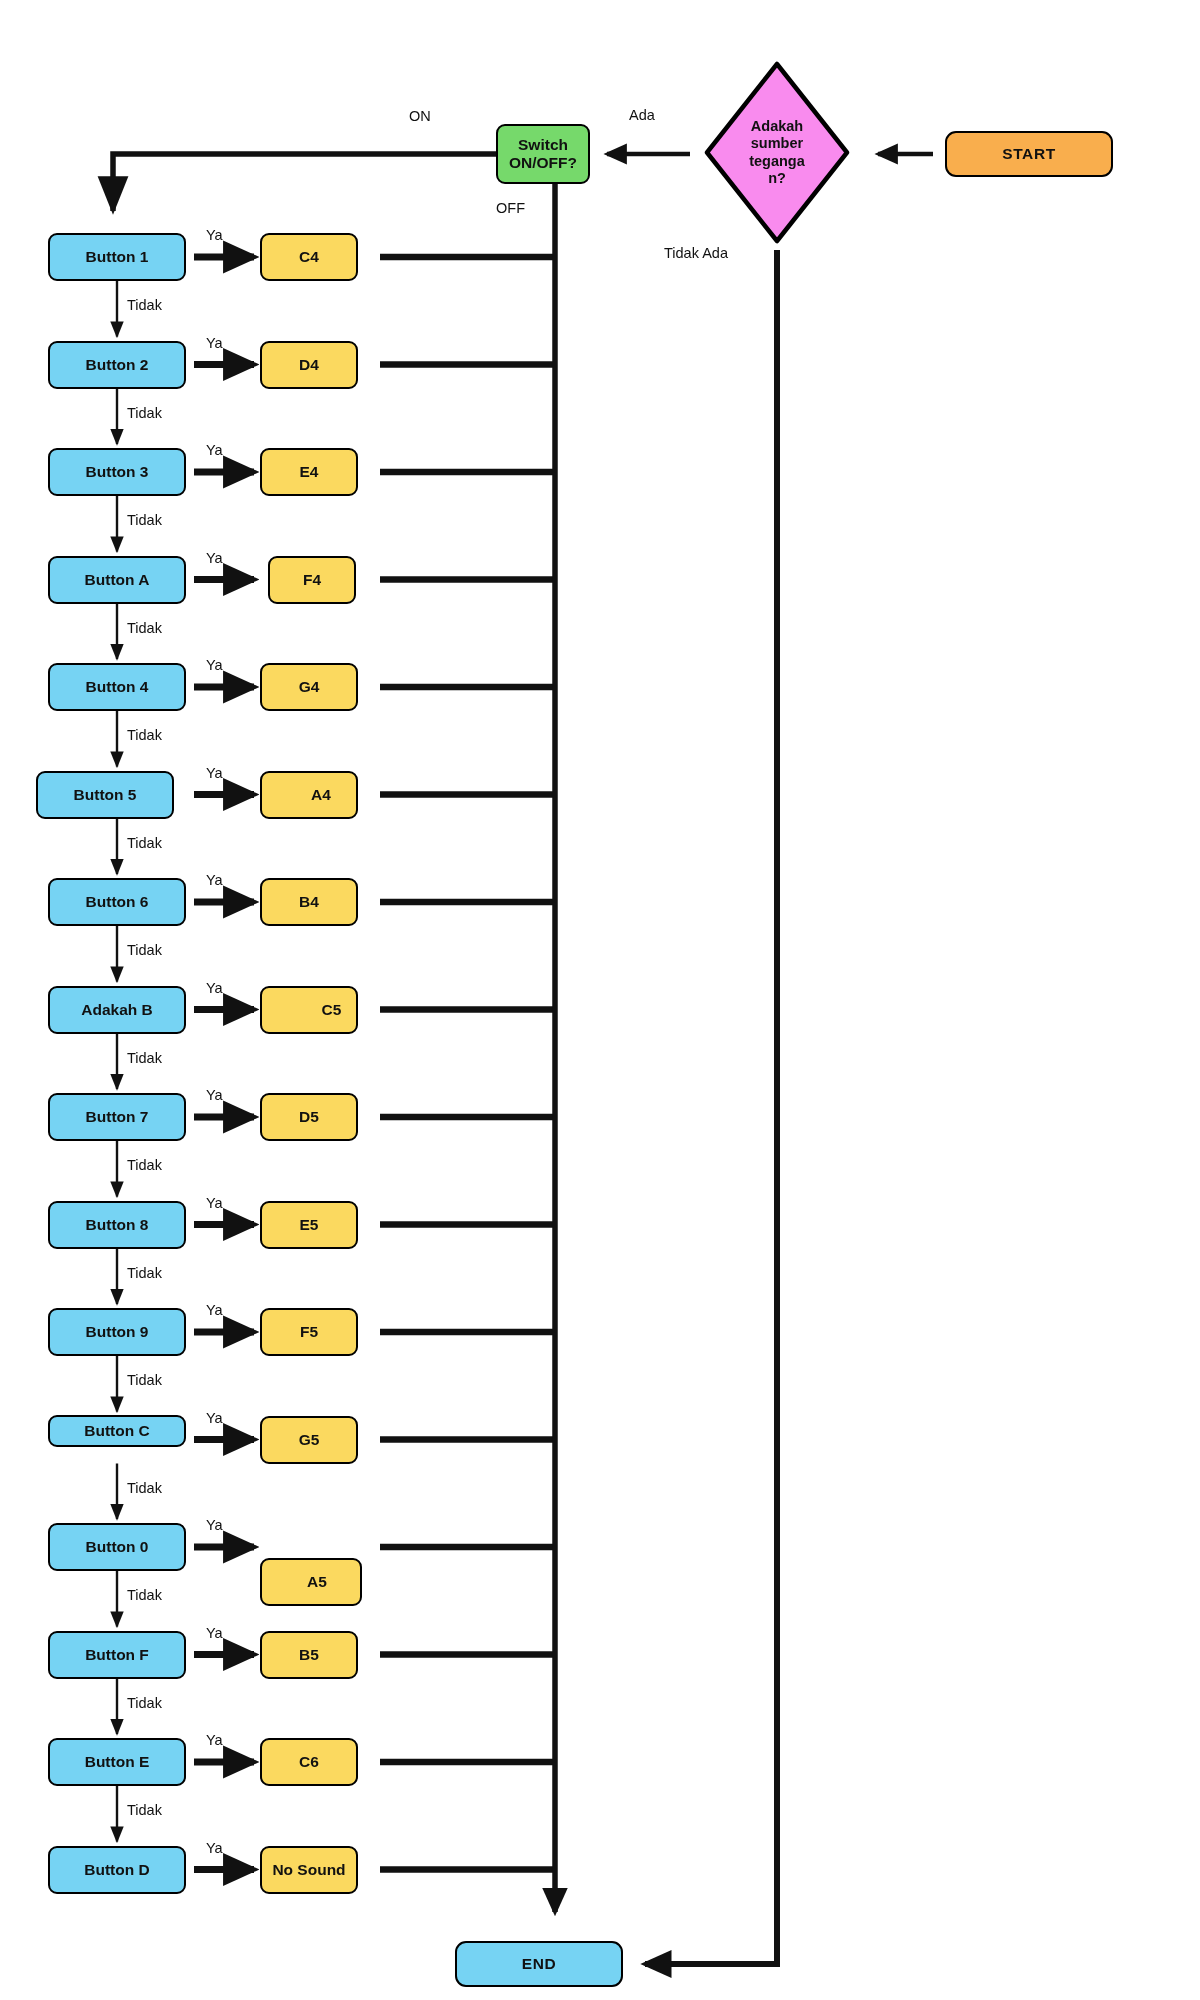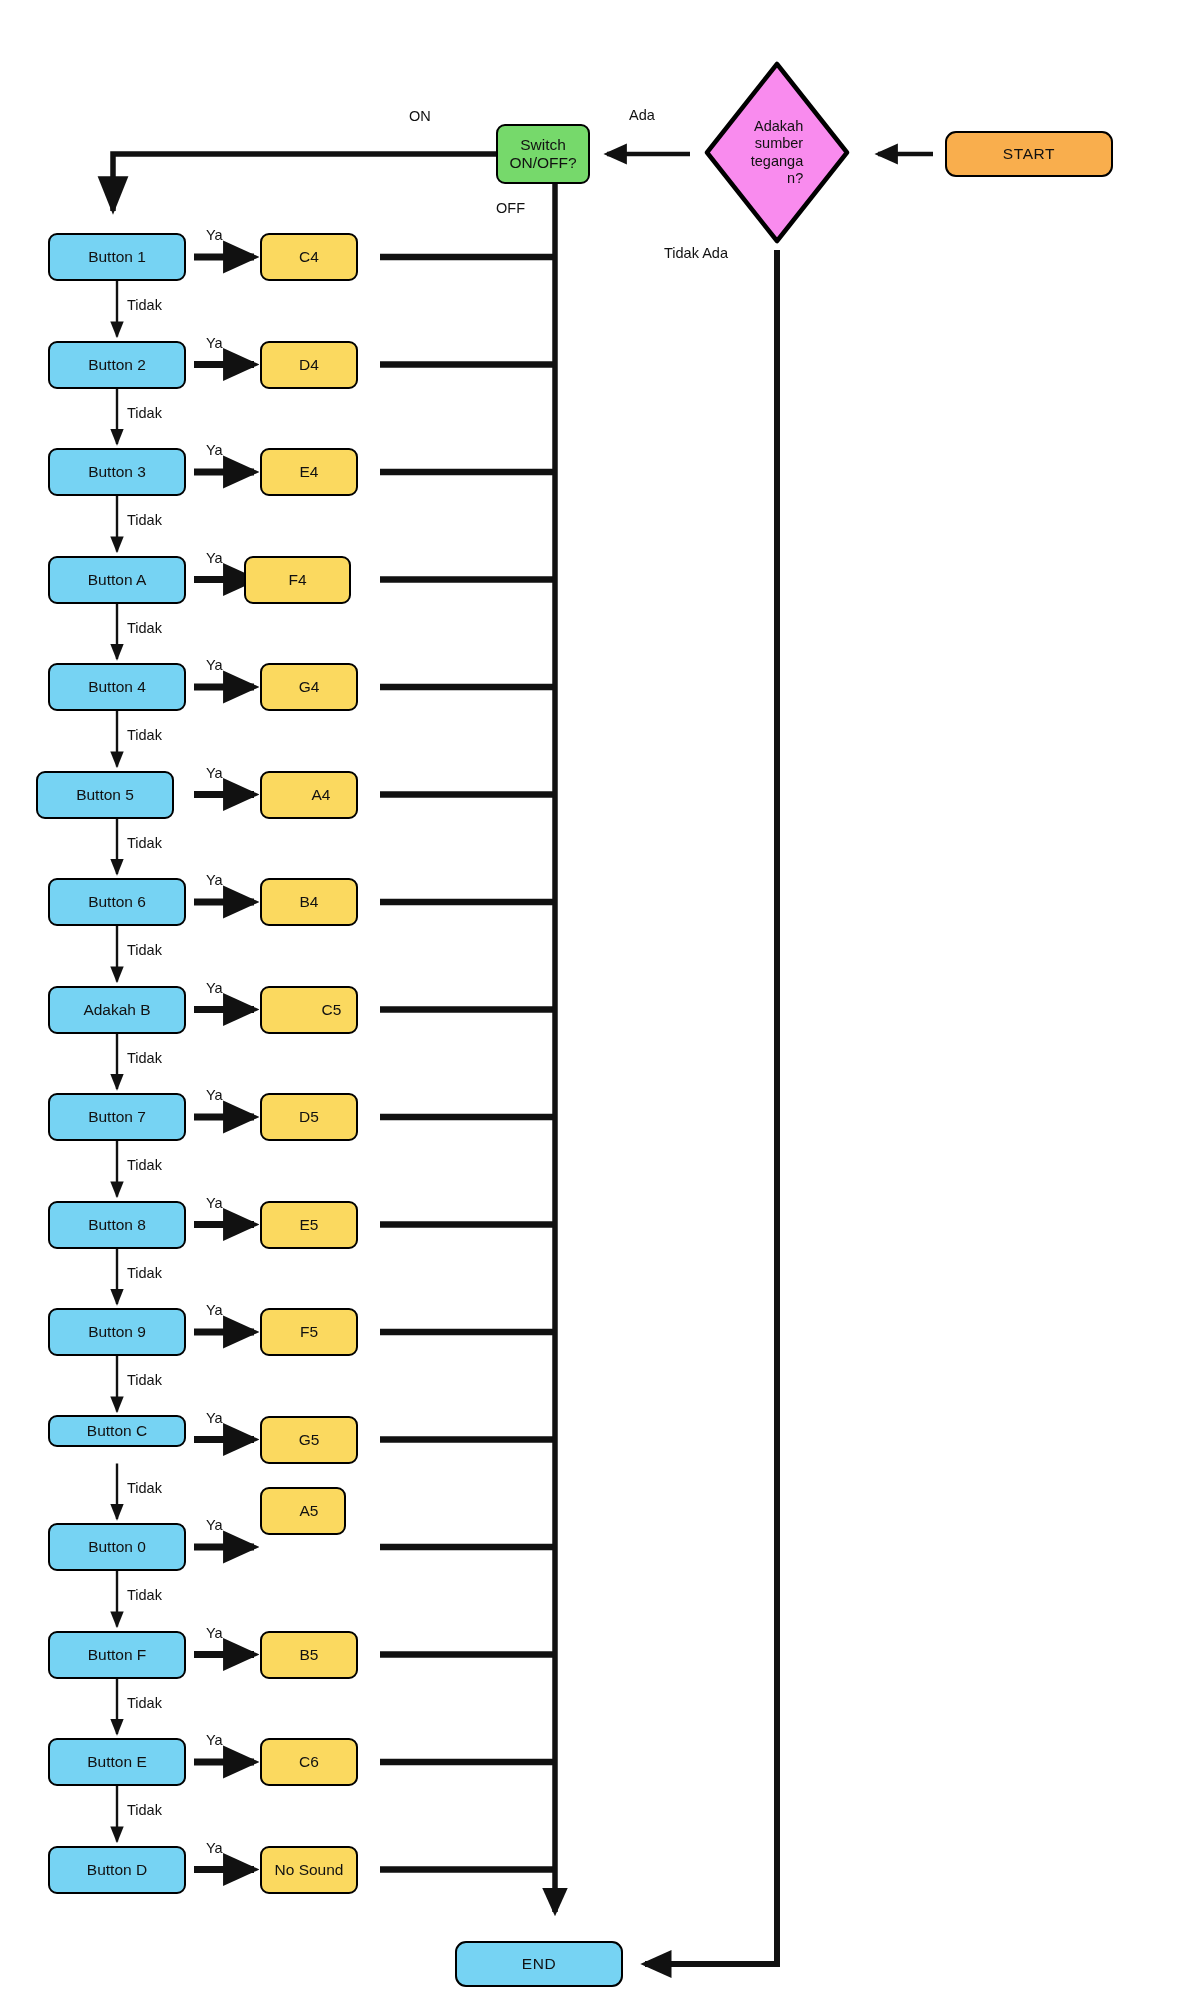--- a/index.html
+++ b/index.html
@@ -3,22 +3,22 @@
 <meta charset="utf-8">
 <style>
   html,body{margin:0;padding:0;background:#ffffff;}
   body{width:1200px;height:2000px;position:relative;
        font-family:"Liberation Sans", sans-serif;
        -webkit-font-smoothing:antialiased;}
   #stage{position:absolute;left:0;top:0;width:1200px;height:2000px;overflow:hidden;}
   svg#wires{position:absolute;left:0;top:0;width:1200px;height:2000px;}
 
   .node{position:absolute;box-sizing:border-box;border:2.5px solid #000;
-        display:flex;align-items:center;justify-content:center;text-align:right;
-        color:#111;line-height:1.15;}
+        display:flex;align-items:center;justify-content:center;text-align:center;
+        color:#111;line-height:1.15;font-weight:bold;}
   .n-btn{background:#76D3F3;border-radius:9px;font-size:15.5px;}
   .n-note{background:#FBD95F;border-radius:9px;font-size:15.5px;}
   .n-start{background:#F9AE4D;border-radius:11px;font-size:15.5px;letter-spacing:.6px;}
   .n-end{background:#76D3F3;border-radius:11px;font-size:15.5px;letter-spacing:.6px;}
   .n-switch{background:#76D96B;border-radius:9px;font-size:15.5px;}
   .n-dec{background:#F98BEE;border:none;border-radius:0;font-size:14.5px;
          background:transparent;}
   .dec-shape{position:absolute;left:0;top:0;width:100%;height:100%;}
   .dec-text{position:relative;z-index:2;padding:0 18px;line-height:1.2;}
 
@@ -145,21 +145,21 @@
         <span>Button 3</span>
       </div>
       <div class="node n-note" style="left:260px;top:448px;width:98px;height:48px;">
         <span>E4</span>
       </div>
       <div class="lbl" style="left:206px;top:442px;">Ya</div>
       <div class="lbl" style="left:127px;top:512px;">Tidak</div>
       <div class="node n-btn" style="left:48px;top:555.5px;width:138px;height:48px;">
         <span>Button A</span>
       </div>
-      <div class="node n-note" style="left:244px;top:555.5px;width:107px;height:48px;">
+      <div class="node n-note" style="left:268px;top:555.5px;width:88px;height:48px;">
         <span>F4</span>
       </div>
       <div class="lbl" style="left:206px;top:549.5px;">Ya</div>
       <div class="lbl" style="left:127px;top:619.5px;">Tidak</div>
       <div class="node n-btn" style="left:48px;top:663px;width:138px;height:48px;">
         <span>Button 4</span>
       </div>
       <div class="node n-note" style="left:260px;top:663px;width:98px;height:48px;">
         <span>G4</span>
       </div>
@@ -217,21 +217,21 @@
         <span>Button C</span>
       </div>
       <div class="node n-note" style="left:260px;top:1415.5px;width:98px;height:48px;">
         <span>G5</span>
       </div>
       <div class="lbl" style="left:206px;top:1409.5px;">Ya</div>
       <div class="lbl" style="left:127px;top:1479.5px;">Tidak</div>
       <div class="node n-btn" style="left:48px;top:1523px;width:138px;height:48px;">
         <span>Button 0</span>
       </div>
-      <div class="node n-note" style="left:260px;top:1487px;width:86px;height:48px;padding-left:12px;">
+      <div class="node n-note" style="left:260px;top:1558px;width:102px;height:48px;padding-left:12px;">
         <span>A5</span>
       </div>
       <div class="lbl" style="left:206px;top:1517px;">Ya</div>
       <div class="lbl" style="left:127px;top:1587px;">Tidak</div>
       <div class="node n-btn" style="left:48px;top:1630.5px;width:138px;height:48px;">
         <span>Button F</span>
       </div>
       <div class="node n-note" style="left:260px;top:1630.5px;width:98px;height:48px;">
         <span>B5</span>
       </div>

